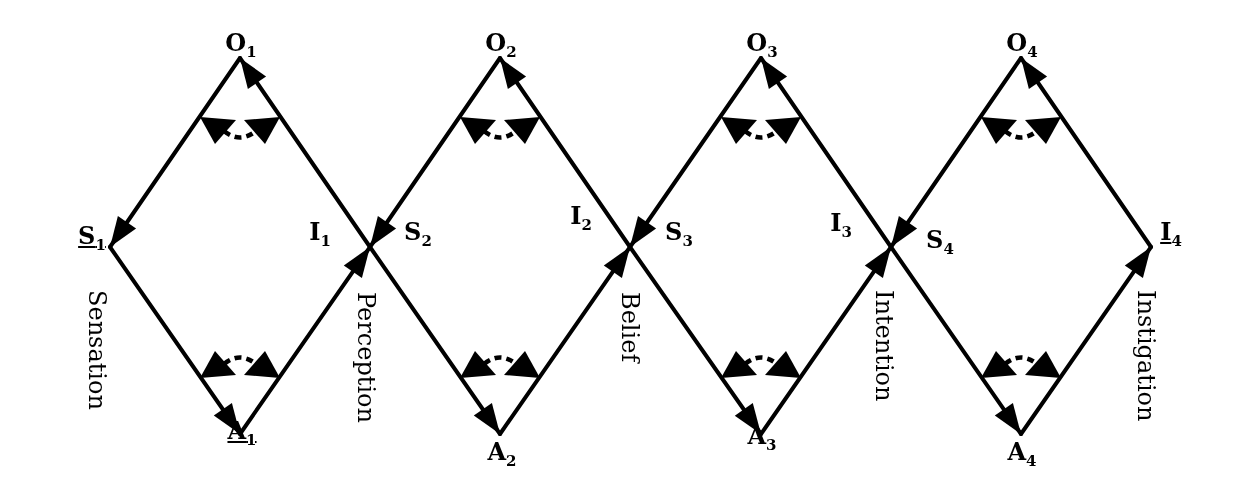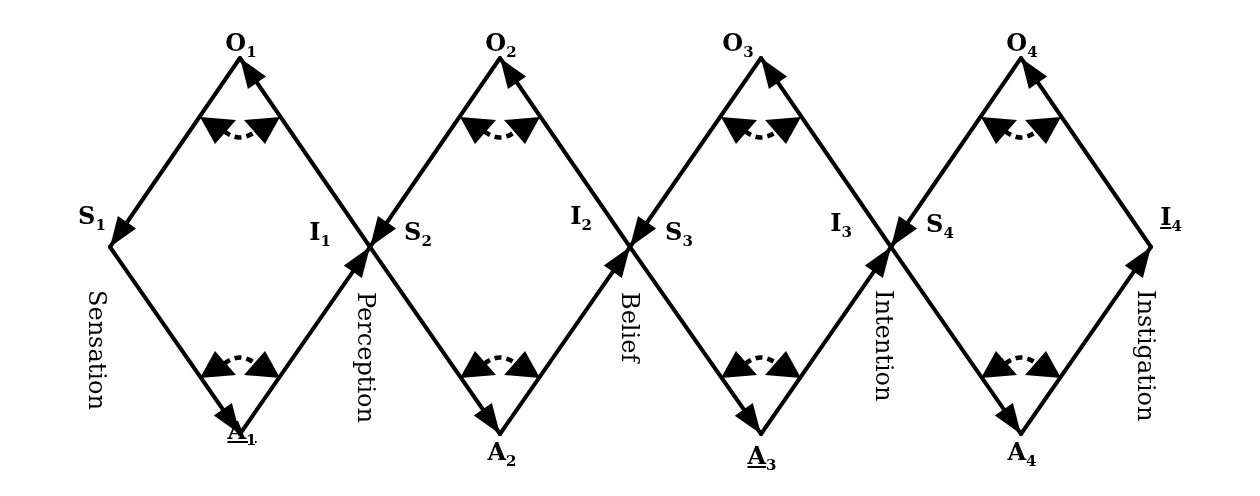--- a/index.html
+++ b/index.html
@@ -120,33 +120,33 @@
       </g>
       <g>
         <polygon points="981 378 1017 375 996 351" class="head"></polygon>
         <polygon points="1025 375 1061 378 1046 351" class="head"></polygon>
         <path d="M 1005 364 Q 1021 351 1037 364" class="coupling-arc"></path>
       </g>
     </svg>
   <div id="labels-layer">
       <div class="nlabel" style="left: 241px; top: 43px;"><span>O</span><sub>1</sub></div>
       <div class="nlabel" style="left: 501px; top: 43px;"><span>O</span><sub>2</sub></div>
-      <div class="nlabel" style="left: 738px; top: 43px;"><span>O</span><sub>3</sub></div>
+      <div class="nlabel" style="left: 762px; top: 43px;"><span>O</span><sub>3</sub></div>
       <div class="nlabel" style="left: 1022px; top: 43px;"><span>O</span><sub>4</sub></div>
-      <div class="nlabel" style="left: 92px; top: 216px;"><span>S</span><sub>1</sub></div>
+      <div class="nlabel" style="left: 92px; top: 236px; text-decoration: underline;"><span>S</span><sub>1</sub></div>
       <div class="nlabel" style="left: 320px; top: 232px;"><span>I</span><sub>1</sub></div>
       <div class="nlabel" style="left: 418px; top: 232px;"><span>S</span><sub>2</sub></div>
       <div class="nlabel" style="left: 581px; top: 216px;"><span>I</span><sub>2</sub></div>
       <div class="nlabel" style="left: 679px; top: 232px;"><span>S</span><sub>3</sub></div>
       <div class="nlabel" style="left: 841px; top: 223px;"><span>I</span><sub>3</sub></div>
-      <div class="nlabel" style="left: 940px; top: 224px;"><span>S</span><sub>4</sub></div>
-      <div class="nlabel" style="left: 1171px; top: 217px; text-decoration: underline;"><span>I</span><sub>4</sub></div>
+      <div class="nlabel" style="left: 940px; top: 240px;"><span>S</span><sub>4</sub></div>
+      <div class="nlabel" style="left: 1171px; top: 232px; text-decoration: underline;"><span>I</span><sub>4</sub></div>
       <div class="nlabel" style="left: 242px; top: 431px; text-decoration: underline;"><span>A</span><sub>1</sub></div>
       <div class="nlabel" style="left: 502px; top: 452px; text-align: right;"><span>A</span><sub>2</sub></div>
-      <div class="nlabel" style="left: 762px; top: 456px; text-decoration: underline;"><span>A</span><sub>3</sub></div>
+      <div class="nlabel" style="left: 762px; top: 436px;"><span>A</span><sub>3</sub></div>
       <div class="nlabel" style="left: 1022px; top: 452px;"><span>A</span><sub>4</sub></div>
       <div class="plabel" style="left: 110px; top: 290px;">Sensation</div>
       <div class="plabel" style="left: 379px; top: 292px;">Perception</div>
       <div class="plabel" style="left: 643px; top: 292px;">Belief</div>
       <div class="plabel" style="left: 897px; top: 290px;">Intention</div>
       <div class="plabel" style="left: 1159px; top: 290px;">Instigation</div>
     </div>
 </div>
 
 </body></html>

